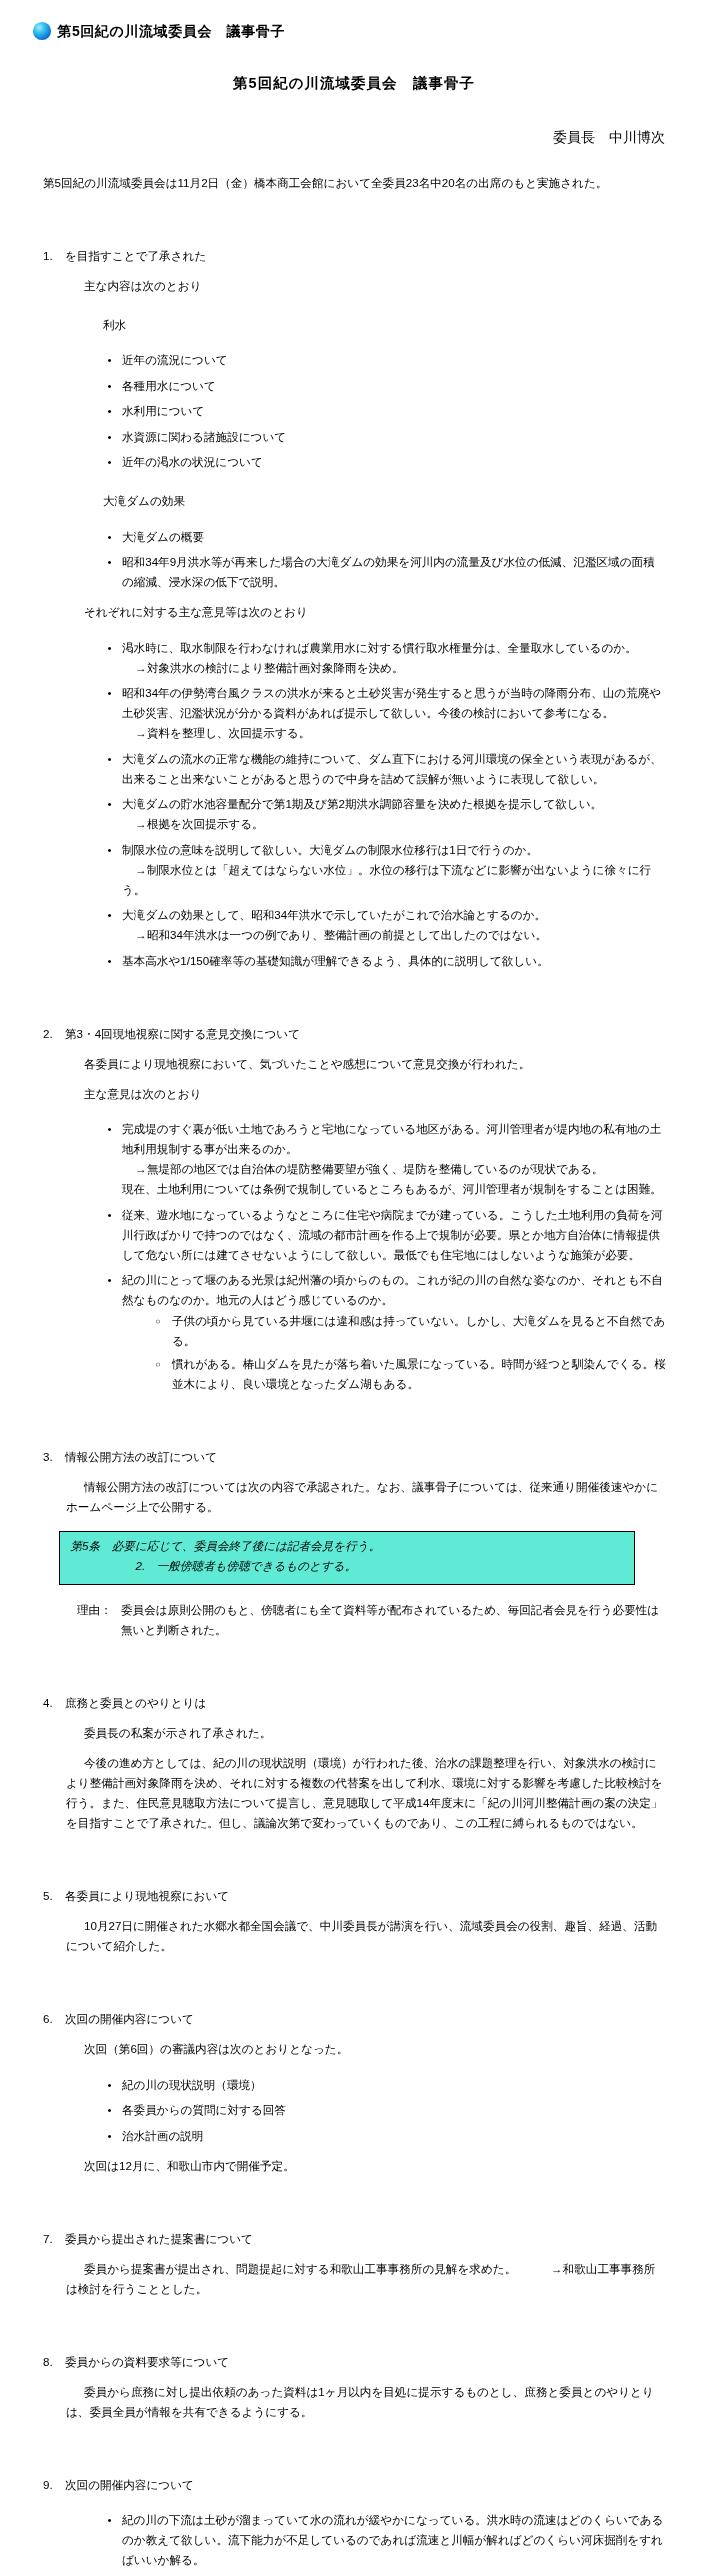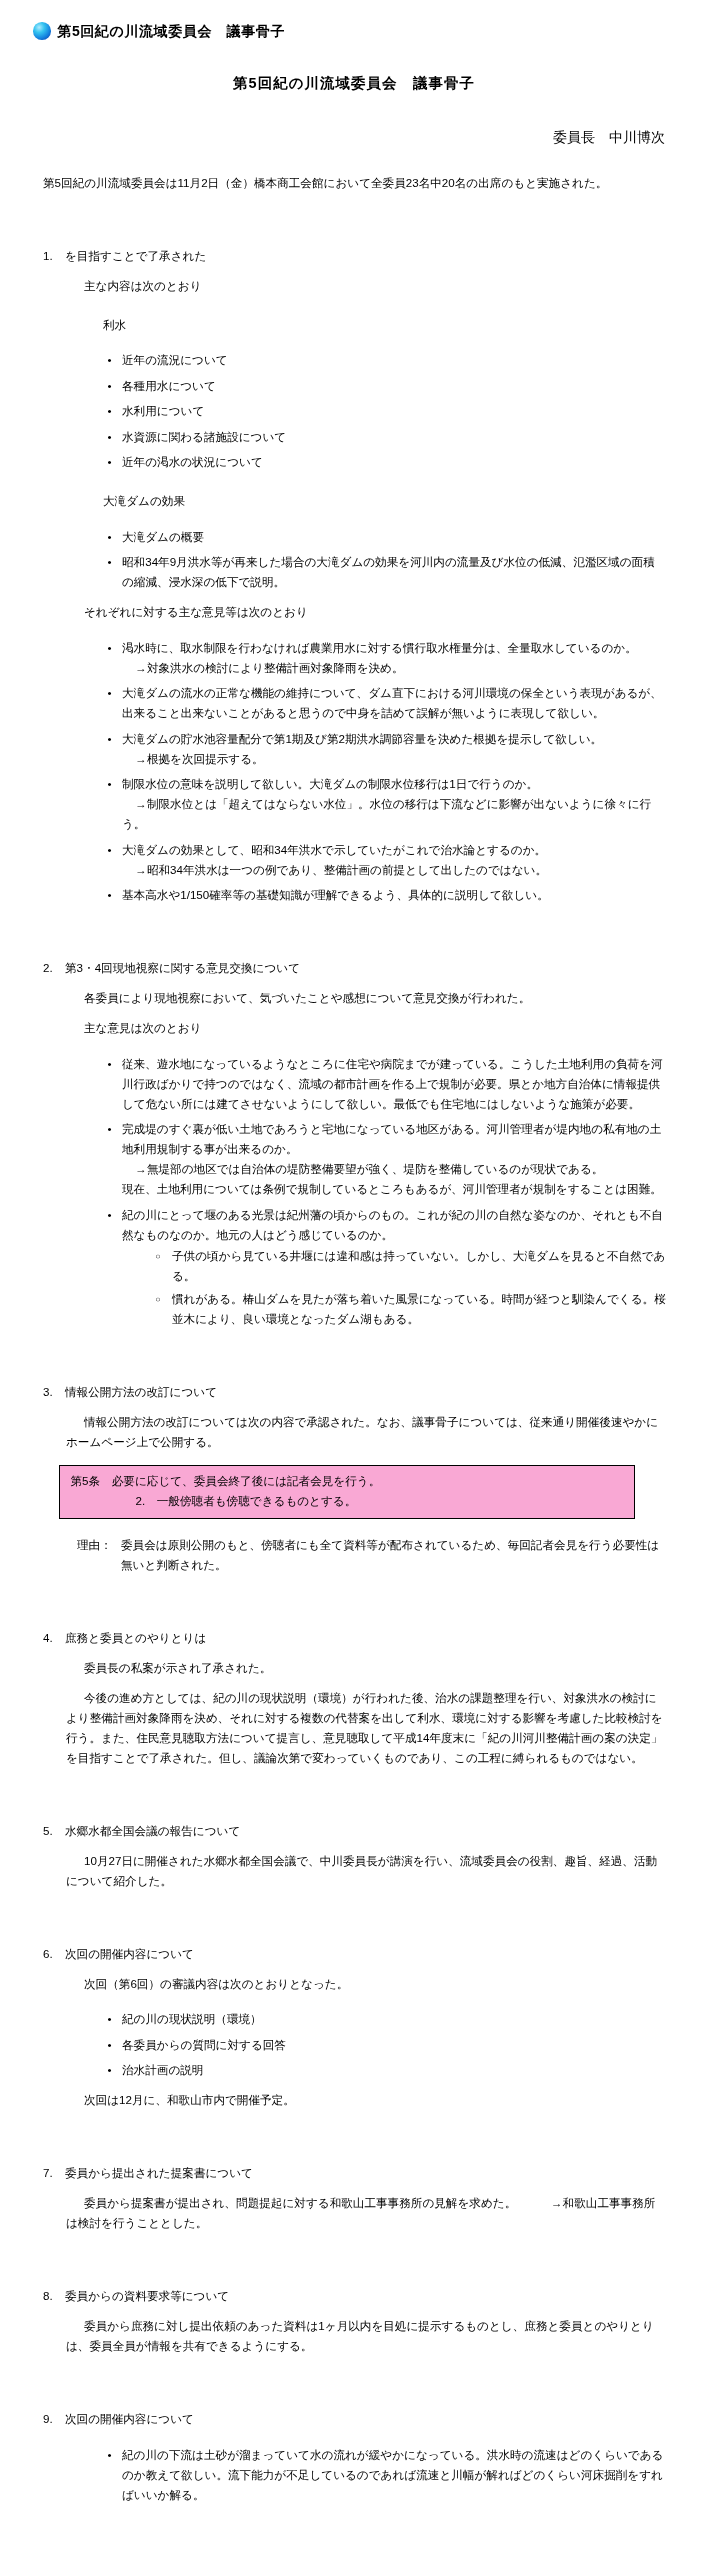--- a/index.html
+++ b/index.html
@@ -99,21 +99,22 @@
     left:-16.6px;
     top:0;
     font-size:8.3px;
   }
   .rulebox{
     margin:13.3px 0 0 15.5px;
     border:1.1px solid #000;
     padding:4.4px 11px 7.7px 11px;
     width:576px;
     box-sizing:border-box;
-    background:#f9a8d4;
+    background:#5eead4;
+    font-style:italic;
   }
   .boxline{margin:0;}
   .boxline.indent{padding-left:65px;}
   .reason{
     display:flex;
     margin:15.5px 0 0 34px;
   }
   .rlabel{flex:0 0 44px;}
   .rtext{flex:1;}
 </style>
@@ -165,20 +166,24 @@
           <div class="btext">昭和34年9月洪水等が再来した場合の大滝ダムの効果を河川内の流量及び水位の低減、氾濫区域の面積の縮減、浸水深の低下で説明。</div>
         </li>
       </ul>
       <p class="para">それぞれに対する主な意見等は次のとおり</p>
       <ul class="bul">
         <li class="bli">
           <div class="btext">渇水時に、取水制限を行わなければ農業用水に対する慣行取水権量分は、全量取水しているのか。</div>
           <div class="arrow">→対象洪水の検討により整備計画対象降雨を決め。</div>
         </li>
         <li class="bli">
+          <div class="btext">昭和34年の伊勢湾台風クラスの洪水が来ると土砂災害が発生すると思うが当時の降雨分布、山の荒廃や土砂災害、氾濫状況が分かる資料があれば提示して欲しい。今後の検討において参考になる。</div>
+          <div class="arrow">→資料を整理し、次回提示する。</div>
+        </li>
+        <li class="bli">
           <div class="btext">大滝ダムの流水の正常な機能の維持について、ダム直下における河川環境の保全という表現があるが、出来ること出来ないことがあると思うので中身を詰めて誤解が無いように表現して欲しい。</div>
         </li>
         <li class="bli">
           <div class="btext">大滝ダムの貯水池容量配分で第1期及び第2期洪水調節容量を決めた根拠を提示して欲しい。</div>
           <div class="arrow">→根拠を次回提示する。</div>
         </li>
         <li class="bli">
           <div class="btext">制限水位の意味を説明して欲しい。大滝ダムの制限水位移行は1日で行うのか。</div>
           <div class="arrow">→制限水位とは「超えてはならない水位」。水位の移行は下流などに影響が出ないように徐々に行う。</div>
         </li>
@@ -192,27 +197,27 @@
       </ul>
     </section>
     <section class="section">
       <div class="sec-head">
         <span class="sec-num">2.</span>
         <span class="sec-title">第3・4回現地視察に関する意見交換について</span>
       </div>
       <p class="para">各委員により現地視察において、気づいたことや感想について意見交換が行われた。</p>
       <p class="para">主な意見は次のとおり</p>
       <ul class="bul">
-        <li class="bli">
-          <div class="btext">従来、遊水地になっているようなところに住宅や病院までが建っている。こうした土地利用の負荷を河川行政ばかりで持つのではなく、流域の都市計画を作る上で規制が必要。県とか地方自治体に情報提供して危ない所には建てさせないようにして欲しい。最低でも住宅地にはしないような施策が必要。</div>
-        </li>
         <li class="bli">
           <div class="btext">完成堤のすぐ裏が低い土地であろうと宅地になっている地区がある。河川管理者が堤内地の私有地の土地利用規制する事が出来るのか。</div>
           <div class="arrow">→無堤部の地区では自治体の堤防整備要望が強く、堤防を整備しているのが現状である。</div>
           <div class="cont">現在、土地利用については条例で規制しているところもあるが、河川管理者が規制をすることは困難。</div>
+        </li>
+        <li class="bli">
+          <div class="btext">従来、遊水地になっているようなところに住宅や病院までが建っている。こうした土地利用の負荷を河川行政ばかりで持つのではなく、流域の都市計画を作る上で規制が必要。県とか地方自治体に情報提供して危ない所には建てさせないようにして欲しい。最低でも住宅地にはしないような施策が必要。</div>
         </li>
         <li class="bli">
           <div class="btext">紀の川にとって堰のある光景は紀州藩の頃からのもの。これが紀の川の自然な姿なのか、それとも不自然なものなのか。地元の人はどう感じているのか。</div>
           <ul class="circ">
             <li class="cli">子供の頃から見ている井堰には違和感は持っていない。しかし、大滝ダムを見ると不自然である。</li>
             <li class="cli">慣れがある。椿山ダムを見たが落ち着いた風景になっている。時間が経つと馴染んでくる。桜並木により、良い環境となったダム湖もある。</li>
           </ul>
         </li>
       </ul>
     </section>
@@ -235,21 +240,21 @@
       <div class="sec-head">
         <span class="sec-num">4.</span>
         <span class="sec-title">庶務と委員とのやりとりは</span>
       </div>
       <p class="para">委員長の私案が示され了承された。</p>
       <p class="para">今後の進め方としては、紀の川の現状説明（環境）が行われた後、治水の課題整理を行い、対象洪水の検討により整備計画対象降雨を決め、それに対する複数の代替案を出して利水、環境に対する影響を考慮した比較検討を行う。また、住民意見聴取方法について提言し、意見聴取して平成14年度末に「紀の川河川整備計画の案の決定」を目指すことで了承された。但し、議論次第で変わっていくものであり、この工程に縛られるものではない。</p>
     </section>
     <section class="section">
       <div class="sec-head">
         <span class="sec-num">5.</span>
-        <span class="sec-title">水郷水都全国会議の報告について</span>
+        <span class="sec-title">各委員により現地視察において</span>
       </div>
       <p class="para">10月27日に開催された水郷水都全国会議で、中川委員長が講演を行い、流域委員会の役割、趣旨、経過、活動について紹介した。</p>
     </section>
     <section class="section">
       <div class="sec-head">
         <span class="sec-num">6.</span>
         <span class="sec-title">次回の開催内容について</span>
       </div>
       <p class="para">次回（第6回）の審議内容は次のとおりとなった。</p>
       <ul class="bul">

